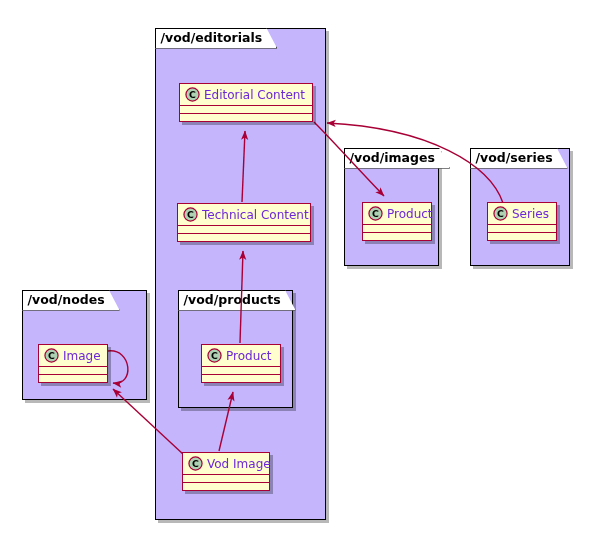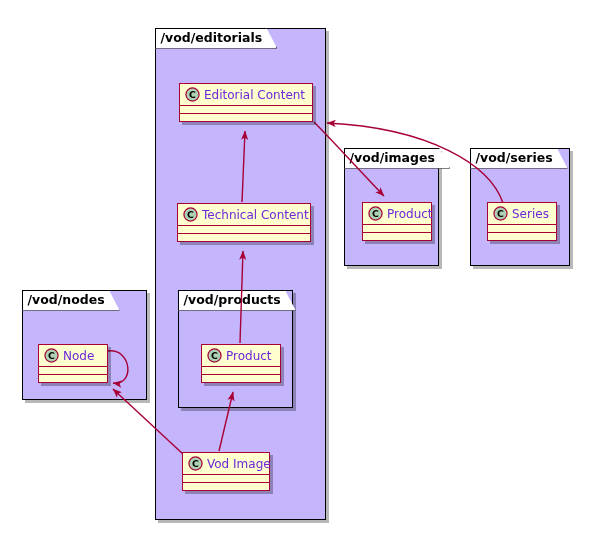--- a/index.html
+++ b/index.html
@@ -181,21 +181,21 @@
     <div class="cls-compartment"></div>
     <div class="cls-compartment last"></div>
   </div>
 
   <div class="cls" id="cls-node" style="left: 38px; top: 344px; width: 70px; height: 39px;">
     <div class="cls-title">
       <svg class="cicon" viewBox="0 0 16 16">
         <circle cx="8" cy="8" r="7" fill="#ADD1B2" stroke="#A80036" stroke-width="1.3"></circle>
         <text x="8" y="11.6" text-anchor="middle" font-family="DejaVu Sans, sans-serif" font-size="10" font-weight="bold" fill="#000000">C</text>
       </svg>
-      <span class="cls-name">Node</span>
+      <span class="cls-name">Image</span>
     </div>
     <div class="cls-compartment"></div>
     <div class="cls-compartment last"></div>
   </div>
 
   <div class="cls" id="cls-product" style="left: 201px; top: 344px; width: 80px; height: 39px;">
     <div class="cls-title">
       <svg class="cicon" viewBox="0 0 16 16">
         <circle cx="8" cy="8" r="7" fill="#ADD1B2" stroke="#A80036" stroke-width="1.3"></circle>
         <text x="8" y="11.6" text-anchor="middle" font-family="DejaVu Sans, sans-serif" font-size="10" font-weight="bold" fill="#000000">C</text>

